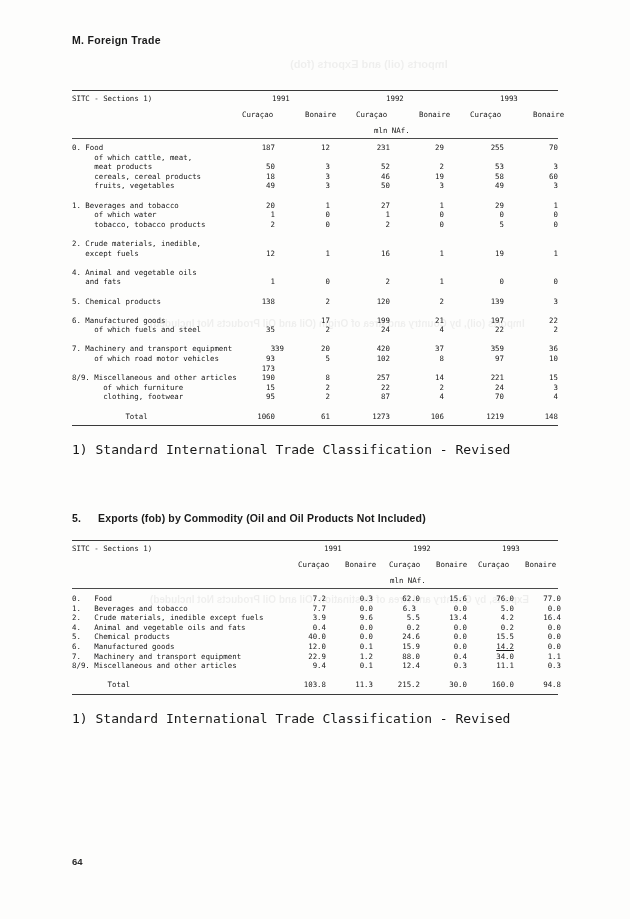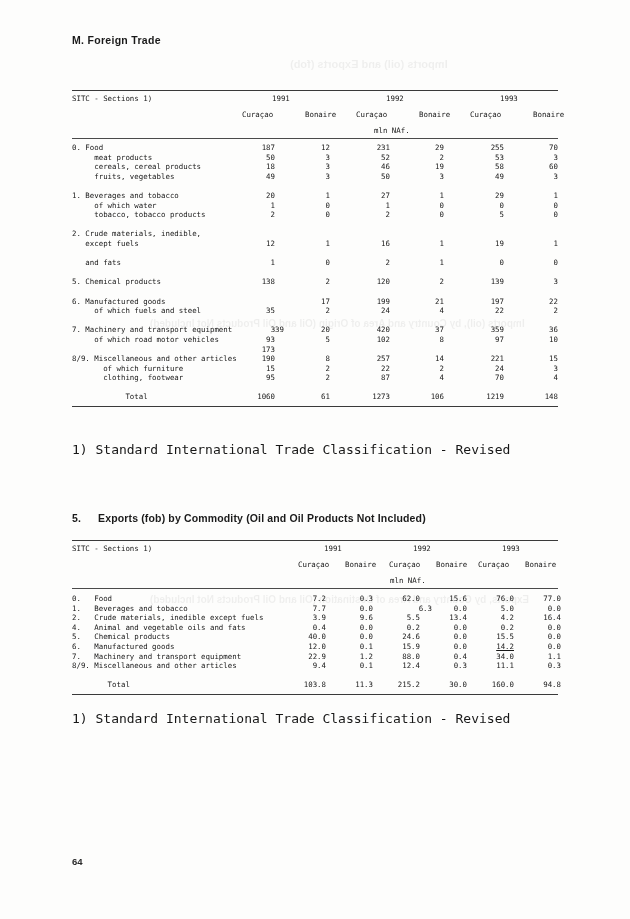--- a/index.html
+++ b/index.html
@@ -167,31 +167,33 @@
       <span style="left:347px; top:2px;">Bonaire</span>
       <span style="left:398px; top:2px;">Curaçao</span>
       <span style="left:461px; top:2px;">Bonaire</span>
     </div>
     <div class="hdr-unit" style="height:14px;">
       <span style="left:302px; top:2px;">mln NAf.</span>
     </div>
     <hr class="rule thin">
     <div class="rows" id="t4rows" style="padding-top:4px;">
         <div class="row"><span class="lab">0. Food</span><span class="cell" style="right: 283px;">187</span><span class="cell" style="right: 228px;">12</span><span class="cell" style="right: 168px;">231</span><span class="cell" style="right: 114px;">29</span><span class="cell" style="right: 54px;">255</span><span class="cell" style="right: 0px;">70</span></div>
+        <div class="row"><span class="lab">     of which cattle, meat,</span></div>
         <div class="row"><span class="lab">     meat products</span><span class="cell" style="right: 283px;">50</span><span class="cell" style="right: 228px;">3</span><span class="cell" style="right: 168px;">52</span><span class="cell" style="right: 114px;">2</span><span class="cell" style="right: 54px;">53</span><span class="cell" style="right: 0px;">3</span></div>
         <div class="row"><span class="lab">     cereals, cereal products</span><span class="cell" style="right: 283px;">18</span><span class="cell" style="right: 228px;">3</span><span class="cell" style="right: 168px;">46</span><span class="cell" style="right: 114px;">19</span><span class="cell" style="right: 54px;">58</span><span class="cell" style="right: 0px;">60</span></div>
         <div class="row"><span class="lab">     fruits, vegetables</span><span class="cell" style="right: 283px;">49</span><span class="cell" style="right: 228px;">3</span><span class="cell" style="right: 168px;">50</span><span class="cell" style="right: 114px;">3</span><span class="cell" style="right: 54px;">49</span><span class="cell" style="right: 0px;">3</span></div>
         <div class="row" style="height: 9.6px;"></div>
         <div class="row"><span class="lab">1. Beverages and tobacco</span><span class="cell" style="right: 283px;">20</span><span class="cell" style="right: 228px;">1</span><span class="cell" style="right: 168px;">27</span><span class="cell" style="right: 114px;">1</span><span class="cell" style="right: 54px;">29</span><span class="cell" style="right: 0px;">1</span></div>
         <div class="row"><span class="lab">     of which water</span><span class="cell" style="right: 283px;">1</span><span class="cell" style="right: 228px;">0</span><span class="cell" style="right: 168px;">1</span><span class="cell" style="right: 114px;">0</span><span class="cell" style="right: 54px;">0</span><span class="cell" style="right: 0px;">0</span></div>
         <div class="row"><span class="lab">     tobacco, tobacco products</span><span class="cell" style="right: 283px;">2</span><span class="cell" style="right: 228px;">0</span><span class="cell" style="right: 168px;">2</span><span class="cell" style="right: 114px;">0</span><span class="cell" style="right: 54px;">5</span><span class="cell" style="right: 0px;">0</span></div>
         <div class="row" style="height: 9.6px;"></div>
         <div class="row"><span class="lab">2. Crude materials, inedible,</span></div>
         <div class="row"><span class="lab">   except fuels</span><span class="cell" style="right: 283px;">12</span><span class="cell" style="right: 228px;">1</span><span class="cell" style="right: 168px;">16</span><span class="cell" style="right: 114px;">1</span><span class="cell" style="right: 54px;">19</span><span class="cell" style="right: 0px;">1</span></div>
         <div class="row" style="height: 9.6px;"></div>
+        <div class="row"><span class="lab">4. Animal and vegetable oils</span></div>
         <div class="row"><span class="lab">   and fats</span><span class="cell" style="right: 283px;">1</span><span class="cell" style="right: 228px;">0</span><span class="cell" style="right: 168px;">2</span><span class="cell" style="right: 114px;">1</span><span class="cell" style="right: 54px;">0</span><span class="cell" style="right: 0px;">0</span></div>
         <div class="row" style="height: 9.6px;"></div>
         <div class="row"><span class="lab">5. Chemical products</span><span class="cell" style="right: 283px;">138</span><span class="cell" style="right: 228px;">2</span><span class="cell" style="right: 168px;">120</span><span class="cell" style="right: 114px;">2</span><span class="cell" style="right: 54px;">139</span><span class="cell" style="right: 0px;">3</span></div>
         <div class="row" style="height: 9.6px;"></div>
         <div class="row"><span class="lab">6. Manufactured goods</span><span class="cell" style="right: 283px; margin-top: 48px;">173</span><span class="cell" style="right: 228px;">17</span><span class="cell" style="right: 168px;">199</span><span class="cell" style="right: 114px;">21</span><span class="cell" style="right: 54px;">197</span><span class="cell" style="right: 0px;">22</span></div>
         <div class="row"><span class="lab">     of which fuels and steel</span><span class="cell" style="right: 283px;">35</span><span class="cell" style="right: 228px;">2</span><span class="cell" style="right: 168px;">24</span><span class="cell" style="right: 114px;">4</span><span class="cell" style="right: 54px;">22</span><span class="cell" style="right: 0px;">2</span></div>
         <div class="row" style="height: 9.6px;"></div>
         <div class="row"><span class="lab">7. Machinery and transport equipment</span><span class="cell" style="right: 274px;">339</span><span class="cell" style="right: 228px;">20</span><span class="cell" style="right: 168px;">420</span><span class="cell" style="right: 114px;">37</span><span class="cell" style="right: 54px;">359</span><span class="cell" style="right: 0px;">36</span></div>
         <div class="row"><span class="lab">     of which road motor vehicles</span><span class="cell" style="right: 283px;">93</span><span class="cell" style="right: 228px;">5</span><span class="cell" style="right: 168px;">102</span><span class="cell" style="right: 114px;">8</span><span class="cell" style="right: 54px;">97</span><span class="cell" style="right: 0px;">10</span></div>
         <div class="row" style="height: 9.6px;"></div>
@@ -225,21 +227,21 @@
       <span style="left:364px; top:2px;">Bonaire</span>
       <span style="left:406px; top:2px;">Curaçao</span>
       <span style="left:453px; top:2px;">Bonaire</span>
     </div>
     <div class="hdr-unit" style="height:14px;">
       <span style="left:318px; top:2px;">mln NAf.</span>
     </div>
     <hr class="rule thin">
     <div class="rows" id="t5rows" style="padding-top:5px;">
         <div class="row"><span class="lab">0.   Food</span><span class="cell" style="right: 232px;">7.2</span><span class="cell" style="right: 185px;">0.3</span><span class="cell" style="right: 138px;">62.0</span><span class="cell" style="right: 91px;">15.6</span><span class="cell" style="right: 44px;">76.0</span><span class="cell" style="right: -3px;">77.0</span></div>
-        <div class="row"><span class="lab">1.   Beverages and tobacco</span><span class="cell" style="right: 232px;">7.7</span><span class="cell" style="right: 185px;">0.0</span><span class="cell" style="right: 126px;">6.3</span><span class="cell" style="right: 91px;">0.0</span><span class="cell" style="right: 44px;">5.0</span><span class="cell" style="right: -3px;">0.0</span></div>
+        <div class="row"><span class="lab">1.   Beverages and tobacco</span><span class="cell" style="right: 232px;">7.7</span><span class="cell" style="right: 185px;">0.0</span><span class="cell" style="right: 142px;">6.3</span><span class="cell" style="right: 91px;">0.0</span><span class="cell" style="right: 44px;">5.0</span><span class="cell" style="right: -3px;">0.0</span></div>
         <div class="row"><span class="lab">2.   Crude materials, inedible except fuels</span><span class="cell" style="right: 232px;">3.9</span><span class="cell" style="right: 185px;">9.6</span><span class="cell" style="right: 138px;">5.5</span><span class="cell" style="right: 91px;">13.4</span><span class="cell" style="right: 44px;">4.2</span><span class="cell" style="right: -3px;">16.4</span></div>
         <div class="row"><span class="lab">4.   Animal and vegetable oils and fats</span><span class="cell" style="right: 232px;">0.4</span><span class="cell" style="right: 185px;">0.0</span><span class="cell" style="right: 138px;">0.2</span><span class="cell" style="right: 91px;">0.0</span><span class="cell" style="right: 44px;">0.2</span><span class="cell" style="right: -3px;">0.0</span></div>
         <div class="row"><span class="lab">5.   Chemical products</span><span class="cell" style="right: 232px;">40.0</span><span class="cell" style="right: 185px;">0.0</span><span class="cell" style="right: 138px;">24.6</span><span class="cell" style="right: 91px;">0.0</span><span class="cell" style="right: 44px;">15.5</span><span class="cell" style="right: -3px;">0.0</span></div>
         <div class="row"><span class="lab">6.   Manufactured goods</span><span class="cell" style="right: 232px;">12.0</span><span class="cell" style="right: 185px;">0.1</span><span class="cell" style="right: 138px;">15.9</span><span class="cell" style="right: 91px;">0.0</span><span class="cell" style="right: 44px; text-decoration: underline;">14.2</span><span class="cell" style="right: -3px;">0.0</span></div>
         <div class="row"><span class="lab">7.   Machinery and transport equipment</span><span class="cell" style="right: 232px;">22.9</span><span class="cell" style="right: 185px;">1.2</span><span class="cell" style="right: 138px;">88.0</span><span class="cell" style="right: 91px;">0.4</span><span class="cell" style="right: 44px;">34.0</span><span class="cell" style="right: -3px;">1.1</span></div>
         <div class="row"><span class="lab">8/9. Miscellaneous and other articles</span><span class="cell" style="right: 232px;">9.4</span><span class="cell" style="right: 185px;">0.1</span><span class="cell" style="right: 138px;">12.4</span><span class="cell" style="right: 91px;">0.3</span><span class="cell" style="right: 44px;">11.1</span><span class="cell" style="right: -3px;">0.3</span></div>
         <div class="row" style="height: 9.6px;"></div>
         <div class="row"><span class="lab">        Total</span><span class="cell" style="right: 232px;">103.8</span><span class="cell" style="right: 185px;">11.3</span><span class="cell" style="right: 138px;">215.2</span><span class="cell" style="right: 91px;">30.0</span><span class="cell" style="right: 44px;">160.0</span><span class="cell" style="right: -3px;">94.8</span></div>
       </div>
     <hr class="rule" style="margin-top:4px;">

